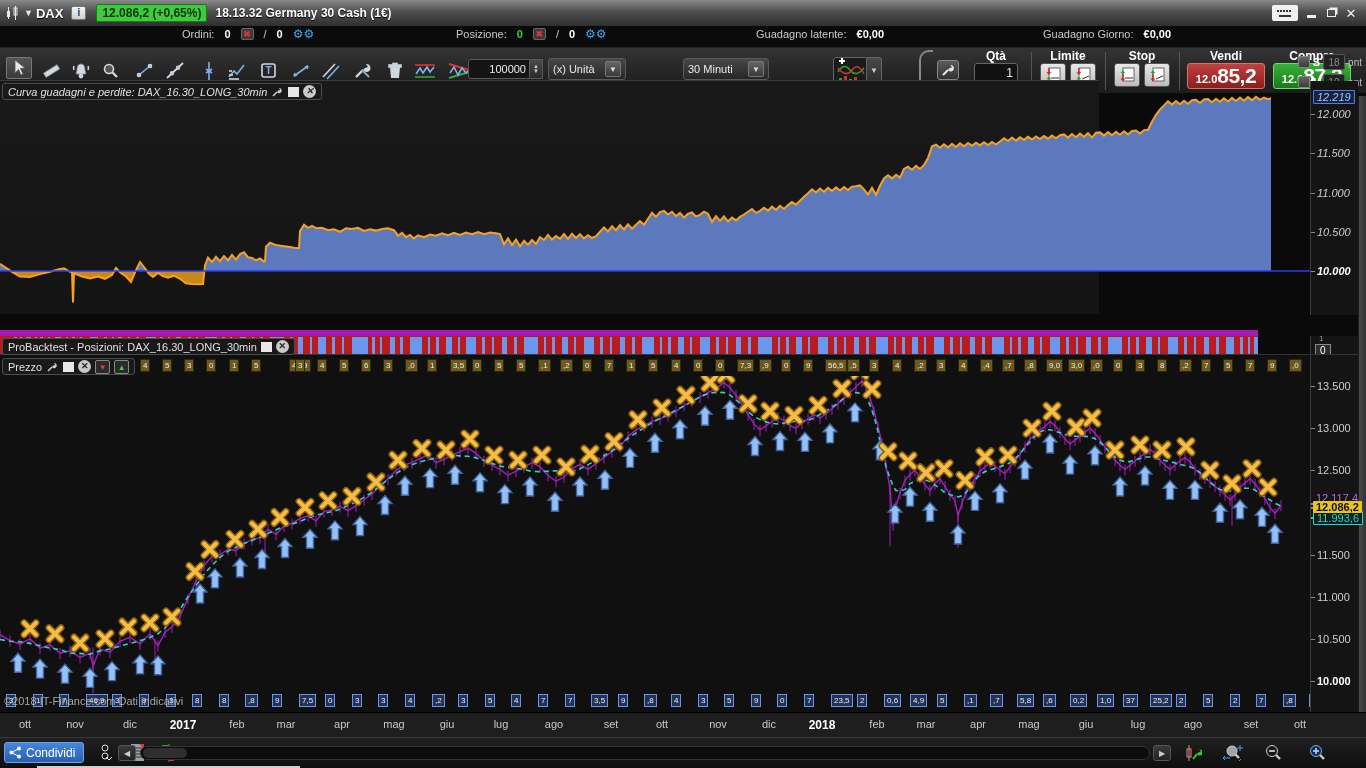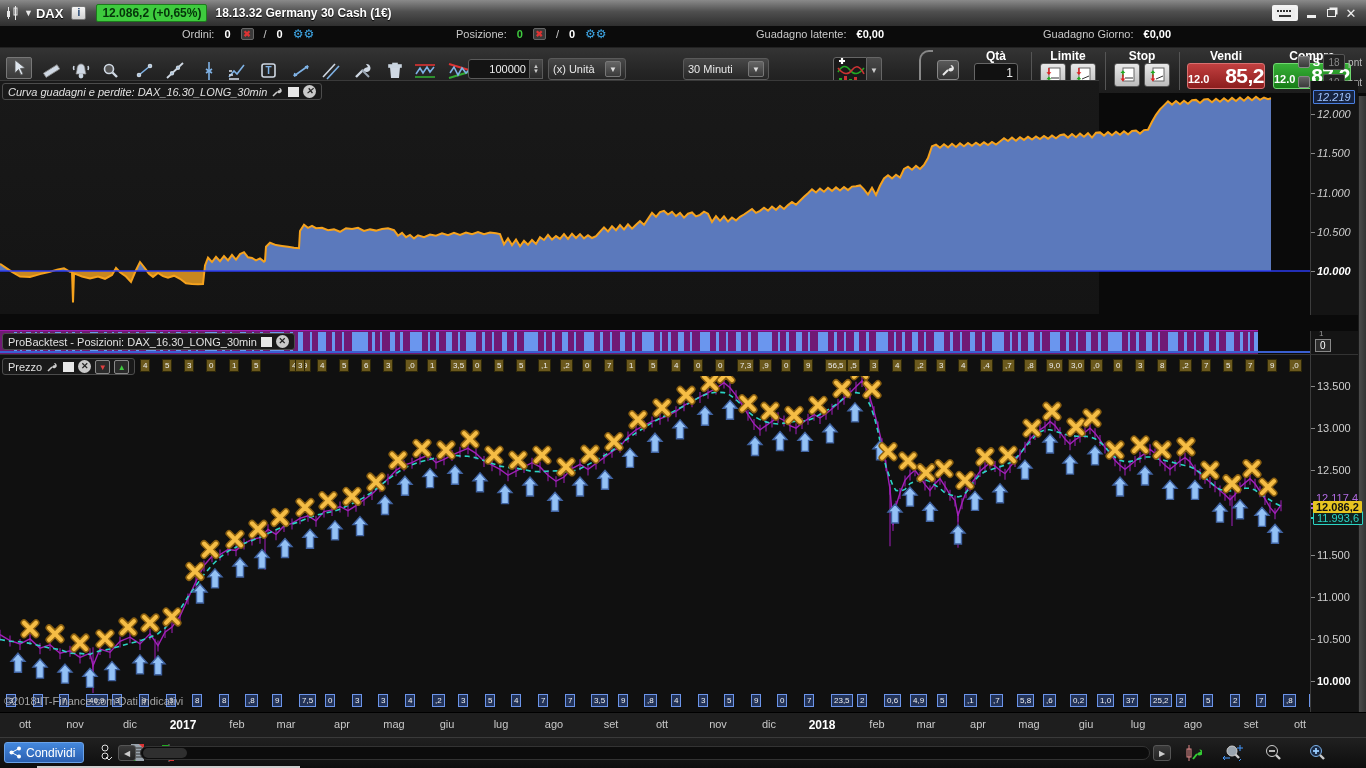--- a/index.html
+++ b/index.html
@@ -61,21 +61,21 @@
   .tr-col { position:absolute; top:1px; display:flex; flex-direction:column; align-items:center; }
   .tr-lbl { color:#fff; font-size:12px; font-weight:bold; height:14px; }
   .tr-sep { position:absolute; top:4px; width:1px; height:38px; background:#555; }
   .wrench-btn { width:22px; height:20px; background:linear-gradient(#5a5a5a,#333); border:1px solid #888; border-radius:3px;
     display:flex; align-items:center; justify-content:center; }
   .qta-input { width:44px; height:20px; background:#111; border:1px solid #666; border-radius:3px;
     color:#eee; font-size:12px; text-align:right; padding-right:4px; }
   .ord-icons { display:flex; gap:4px; }
   .ord-ic { width:26px; height:24px; background:linear-gradient(#e8e8e8,#bdbdbd); border:1px solid #555; border-radius:3px;
     display:flex; align-items:center; justify-content:center; }
-  .sellbtn, .buybtn { width:78px; height:26px; border-radius:3px; display:flex; align-items:baseline; justify-content:space-between;
+  .sellbtn, .buybtn { width:78px; height:26px; border-radius:3px; display:flex; align-items:baseline; justify-content:center;
     color:#fff; font-weight:bold; }
   .sellbtn { background:linear-gradient(#c24040,#8c1d1d); border:1px solid #d87070; }
   .buybtn { background:linear-gradient(#38b038,#167c16); border:1px solid #6fd86f; }
   .px-small { font-size:11px; }
   .px-big { font-size:21px; letter-spacing:-0.5px; }
   .sl-row { position:absolute; right:2px; display:flex; align-items:center; gap:3px; }
   .chk { width:12px; height:12px; background:linear-gradient(#666,#3a3a3a); border:1px solid #888; border-radius:2px; }
   .sl-lbl { color:#fff; font-size:11px; font-weight:bold; }
   .sl-input { width:22px; height:16px; background:#222; border:1px solid #555; border-radius:2px;
     color:#888; font-size:10px; text-align:center; }
@@ -87,21 +87,21 @@
   .panel-hdr .ph-title { color:#e0e0e0; font-size:11px; white-space:nowrap; }
   .ph-btn { width:13px; height:13px; display:flex; align-items:center; justify-content:center; }
   .ph-max { width:11px; height:10px; border:1px solid #e8e8e8; background:#e8e8e8; }
   .ph-close { width:13px; height:13px; border-radius:50%; background:#c9c9c9; color:#222; font-size:9px;
     font-weight:bold; text-align:center; line-height:13px; }
   .ph-ord { width:15px; height:14px; border:1px solid #888; border-radius:2px; font-size:8px; text-align:center; line-height:13px; }
   .ph-ord.dn { background:#2a2a2a; color:#e04040; }
   .ph-ord.up { background:#2a2a2a; color:#3fcb3f; }
 
   #equity-panel { left:0; top:80px; width:1099px; height:234px; background:linear-gradient(#191919,#141414); border-top:1px solid #3a3a3a;font-style:italic; }
-  #pos-panel   { left:0; top:330px; width:1258px; height:24px; background:#701a75; border-top:1px solid #a21caf; }
+  #pos-panel   { left:0; top:330px; width:1258px; height:24px; background:#b91c1c; border-top:6px solid #a21caf; }
   #price-panel { left:0; top:354px; width:1366px; height:358px; background:#101010; border-top:1px solid #333; }
 
   .axis-col { position:absolute; left:1310px; top:0; width:48px; height:100%; background:#141414; border-left:1px solid #3c3c3c; }
   .tick { position:absolute; left:6px; transform:translateY(-50%); color:#cfcfcf; font-size:11px; white-space:nowrap; }
   .tick.bold { font-weight:bold; color:#fff; }
   .tick::before { content:""; position:absolute; left:-6px; top:50%; width:4px; height:1px; background:#888; }
   .badge { position:absolute; left:2px; transform:translateY(-50%); font-size:11px; padding:0 3px; border-radius:1px; white-space:nowrap; z-index:3; }
   .rt-strip { position:absolute; right:0; top:96px; width:8px; height:616px; background:linear-gradient(90deg,#4a4a4a,#333); border-left:1px solid #1a1a1a; }
 
   .tag-strip { position:absolute; left:0; height:16px; overflow:hidden; }

